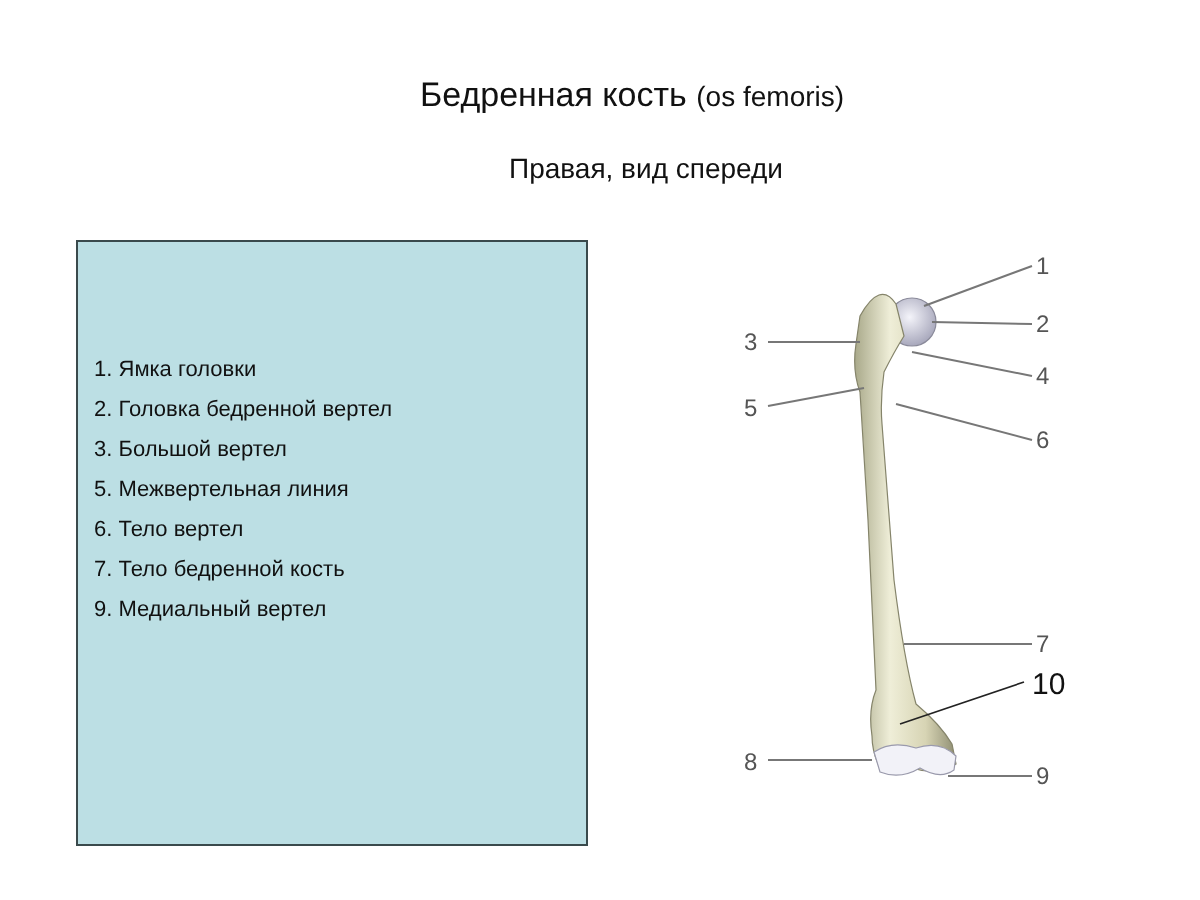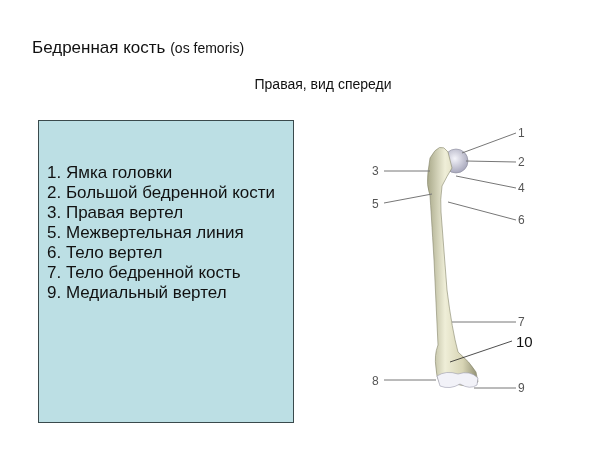--- a/index.html
+++ b/index.html
@@ -1,42 +1,42 @@
 <!DOCTYPE html>
 <html><head>
   <meta charset="utf-8">
   <style>
     html, body { margin:0; padding:0; }
     body { width:600px; height:450px; background:#ffffff; position:relative; overflow:hidden;
            font-family:"Liberation Sans", sans-serif; color:#111; }
-    .title { position:absolute; top:38px; left:0; width:600px; text-align:left; font-size:17px; padding-left:32px; box-sizing:border-box; }
+    .title { position:absolute; top:38px; left:0; width:600px; text-align:center; font-size:17px; padding-left:32px; box-sizing:border-box; }
     .title .latin { font-size:14px; }
     .subtitle { position:absolute; top:76px; left:16px; width:600px; text-align:center; font-size:14px; padding-left:14px; box-sizing:border-box; }
     .legend-box { position:absolute; left:38px; top:120px; width:256px; height:303px; background:#bcdfe4;
                   border:1px solid #3a4a4c; box-sizing:border-box; }
-    .legend-list { position:absolute; left:8px; top:42px; margin:0; padding:0; list-style:none; font-size:17px; line-height:20px; }
+    .legend-list { position:absolute; left:8px; top:54px; margin:0; padding:0; list-style:none; font-size:11px; line-height:20px; }
     .legend-list li { white-space:nowrap; }
     svg.bone { position:absolute; left:0; top:0; }
     .lbl { font-family:"Liberation Sans", sans-serif; font-size:12px; fill:#555; }
     .lbl10 { font-size:15px; fill:#111; }
   </style>
 </head>
 <body>
 
 <div class="title">
   <span>Бедренная кость</span>
   <span class="latin">(os femoris)</span>
 </div>
 <div class="subtitle">Правая, вид спереди</div>
 
 <div class="legend-box">
   <ul class="legend-list">
     <li><span>1.</span> <span>Ямка головки</span></li>
-    <li><span>2.</span> <span>Большой бедренной кости</span></li>
-    <li><span>3.</span> <span>Правая вертел</span></li>
+    <li><span>2.</span> <span>Головка бедренной вертел</span></li>
+    <li><span>3.</span> <span>Большой вертел</span></li>
     <li><span>5.</span> <span>Межвертельная линия</span></li>
     <li><span>6.</span> <span>Тело вертел</span></li>
     <li><span>7.</span> <span>Тело бедренной кость</span></li>
     <li><span>9.</span> <span>Медиальный вертел</span></li>
   </ul>
 </div>
 
 <svg class="bone" width="600" height="450">
   <defs>
     <linearGradient id="shaft" x1="0" x2="1" y1="0" y2="0">

